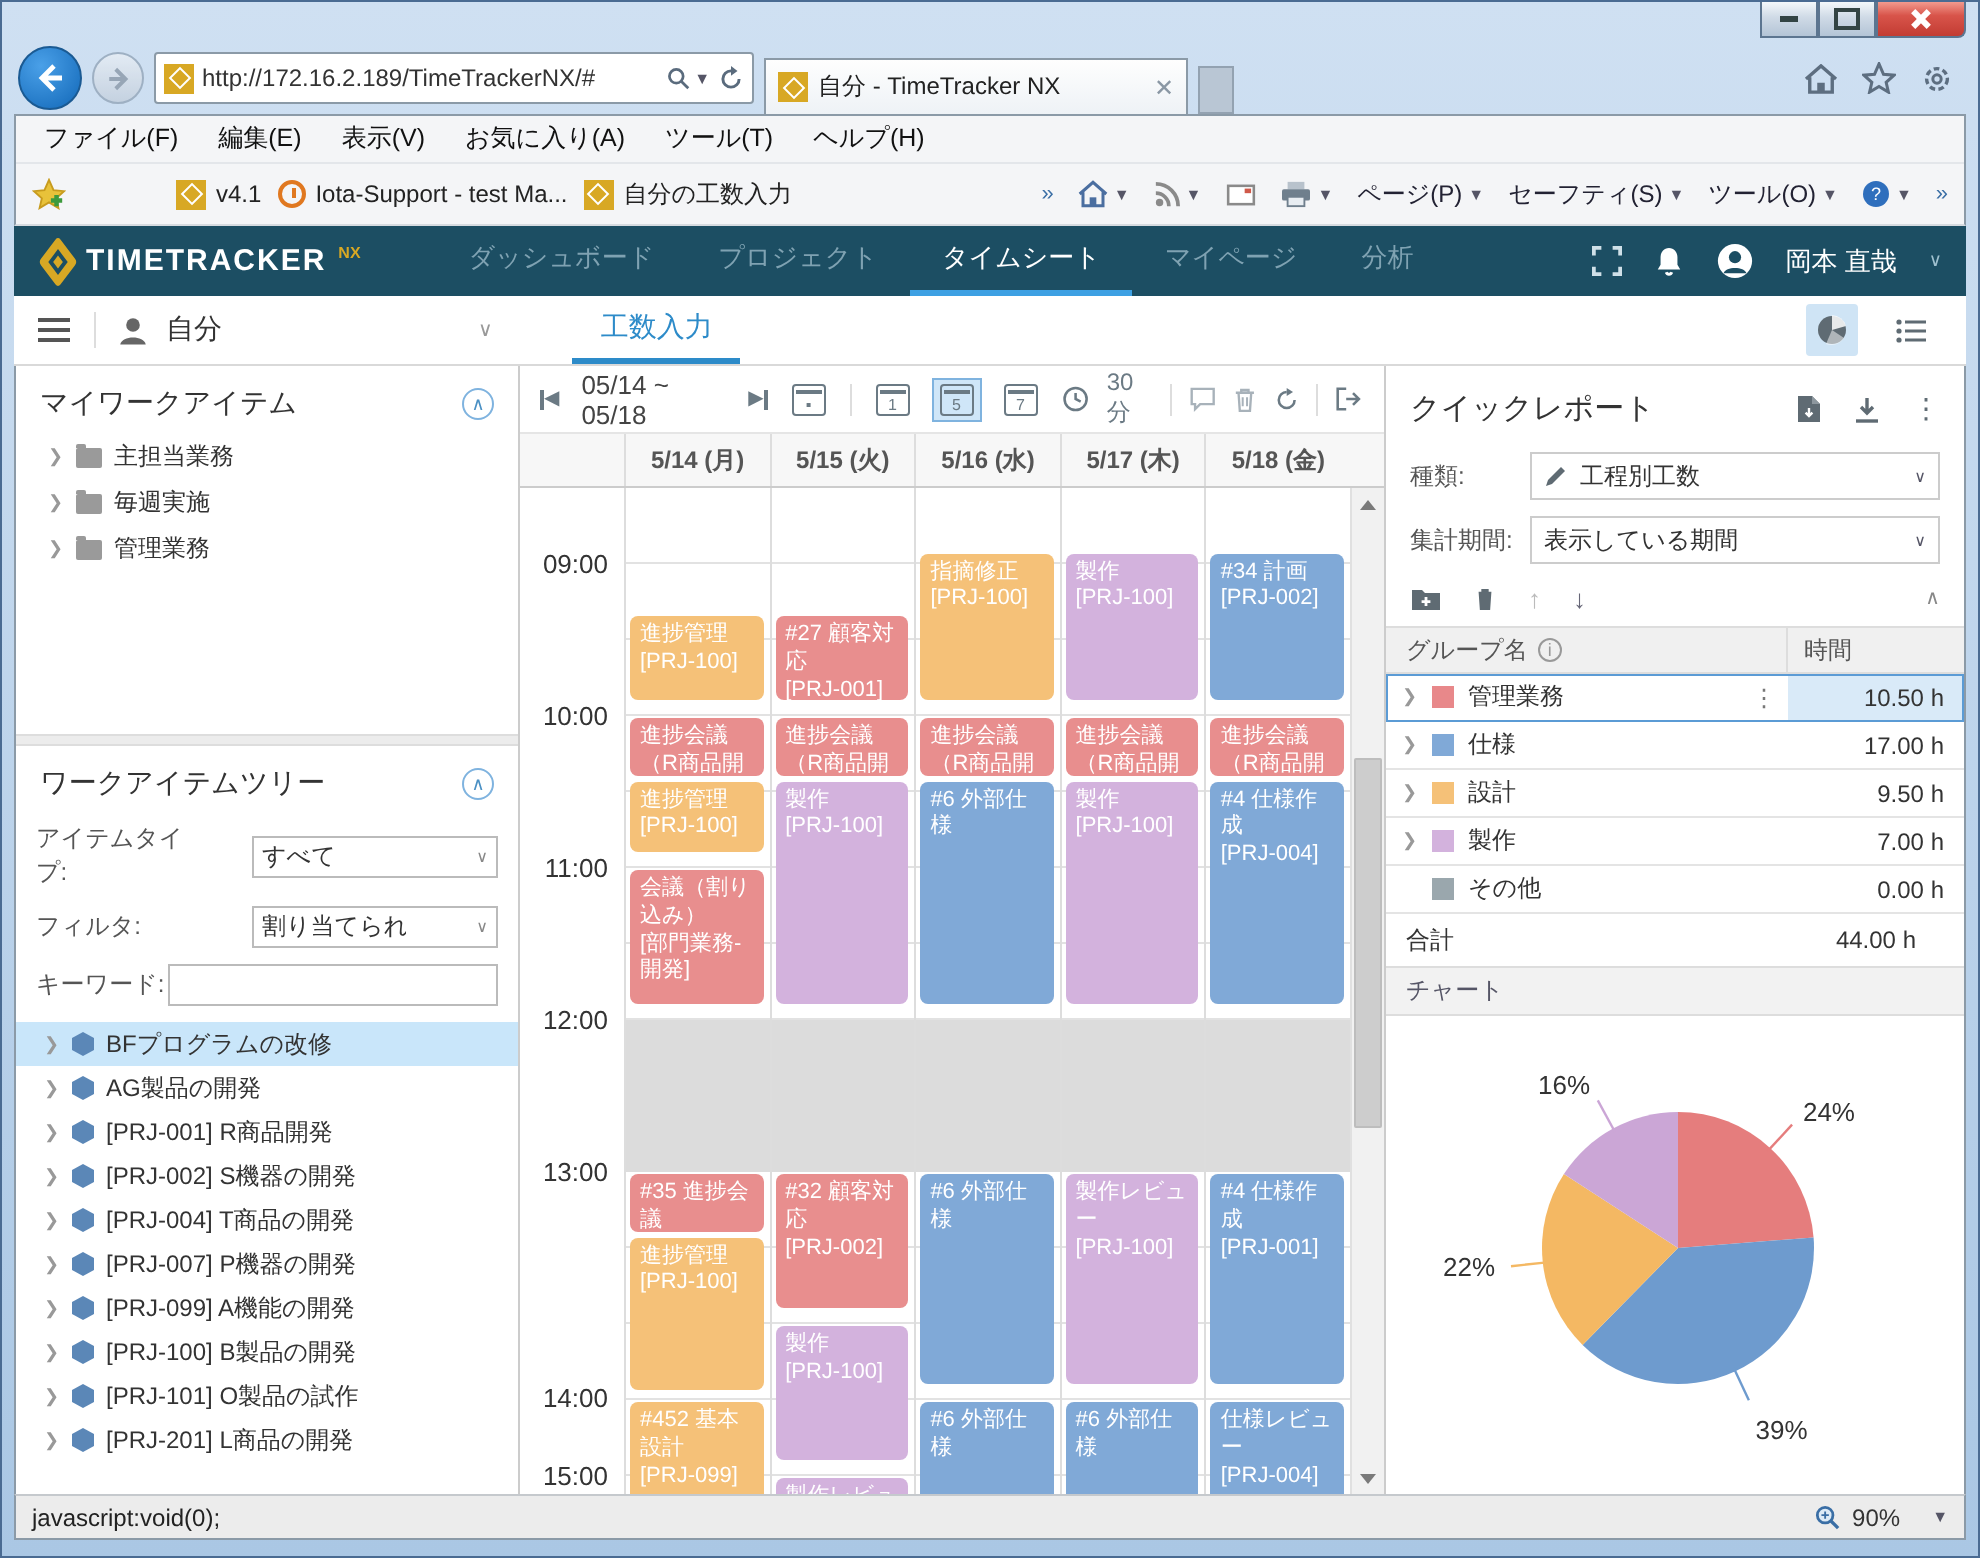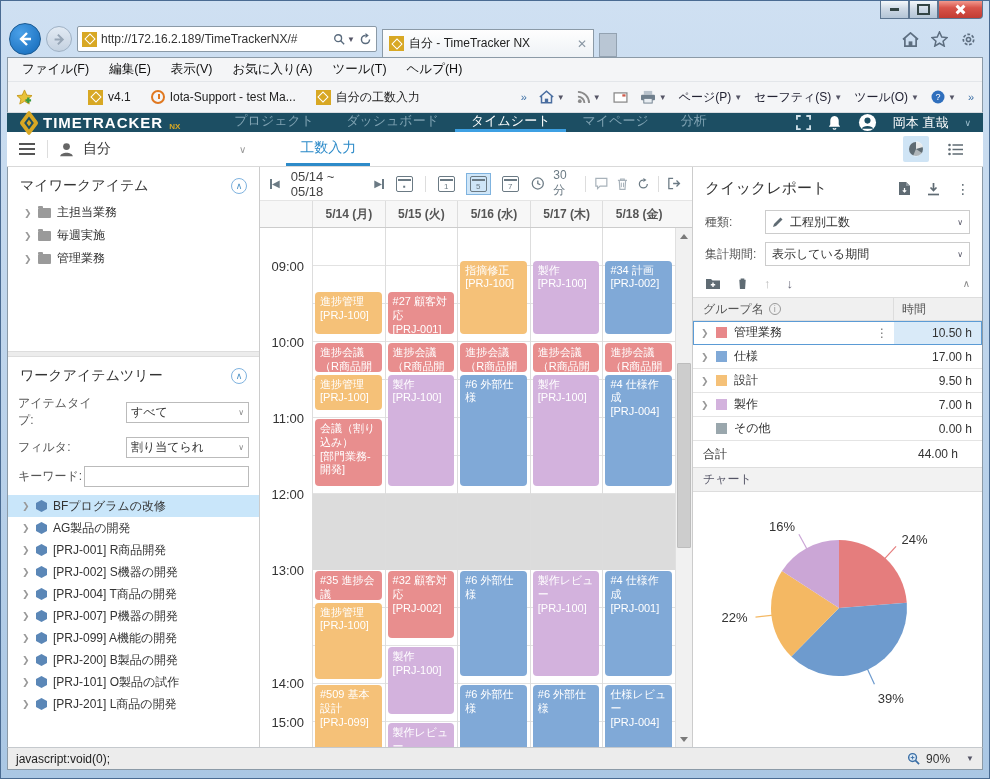--- a/index.html
+++ b/index.html
@@ -38,21 +38,21 @@
   .favbar { height:30px; display:flex; align-items:center; gap:14px; padding:0 8px; font-size:12px; color:#222; }
   .favitem { display:flex; align-items:center; gap:5px; }
   .cmds { margin-left:auto; display:flex; align-items:center; gap:12px; color:#223; }
   .cmditem { display:flex; align-items:center; gap:3px; }
   .caret { font-size:8px; color:#556; }
   .chev2 { color:#3a6ea5; font-size:11px; }
   .ico-clockfav { width:14px; height:14px; border-radius:50%; border:2px solid #e07820; position:relative; }
   .ico-clockfav::after{ content:""; position:absolute; left:5px; top:2px; width:2px; height:5px; background:#e07820; }
 
   
-  .appheader { height:19px; background:#1c4e63; display:flex; align-items:stretch; color:#fff; }
+  .appheader { height:35px; background:#1c4e63; display:flex; align-items:stretch; color:#fff; }
   .logo { display:flex; align-items:center; gap:6px; padding:0 10px 0 14px; }
   .logodiamond { width:16px; height:16px; background:#d8a824; transform:rotate(45deg) skew(8deg,8deg); border-radius:2px; position:relative;}
   .logodiamond::after { content:""; position:absolute; inset:4px; border:2px solid #1c4e63; }
   .logotext { font-weight:bold; font-size:15px; letter-spacing:1px; }
   .logonx { color:#d8a824; font-size:8px; font-weight:bold; align-self:flex-start; margin-top:9px; }
   .appnav { display:flex; margin-left:28px; }
   .appnav .navitem { display:flex; align-items:center; padding:0 16px; font-size:13px; color:#7fa2b2; border-bottom:3px solid transparent; }
   .appnav .navitem.active { color:#fff; border-bottom-color:#3da0e3; }
   .appright { margin-left:auto; display:flex; align-items:center; gap:16px; padding-right:12px; }
   .username { font-size:13px; }
@@ -230,21 +230,21 @@
         <span>お気に入り(A)</span>
         <span>ツール(T)</span>
         <span>ヘルプ(H)</span>
       </div>
 
     <div class="favbar">
       <svg class="lineico" width="17" height="16" viewBox="0 0 18 17">
           <path d="M9 1 L11.4 6.5 L17 7 L12.8 10.8 L14 16 L9 13 L4 16 L5.2 10.8 L1 7 L6.6 6.5 Z" fill="#e8c23a" stroke="#c79b1e" stroke-width="1"></path>
           <path d="M10 12 H16 M13 9 V15" stroke="#3d9a3d" stroke-width="2.4"></path>
         </svg>
-      <span id="fav-items" style="display:flex;gap:20px;padding-left:41px;">
+      <span id="fav-items" style="display:flex;gap:8px;padding-left:41px;">
           <span class="favitem">
             <span class="favicon"></span>
             <span>v4.1</span>
           </span>
           <span class="favitem">
             <span class="ico-clockfav"></span>
             <span>Iota-Support - test Ma...</span>
           </span>
           <span class="favitem">
             <span class="favicon"></span>
@@ -305,22 +305,22 @@
     </div>
   </div>
 
   <div class="appheader">
     <div class="logo">
       <span class="logodiamond"></span>
       <span class="logotext">TIMETRACKER</span>
       <span class="logonx">NX</span>
     </div>
     <div class="appnav" id="app-nav">
+        <div class="navitem">ダッシュボード</div>
         <div class="navitem">プロジェクト</div>
-        <div class="navitem">ダッシュボード</div>
         <div class="navitem active">タイムシート</div>
         <div class="navitem">マイページ</div>
         <div class="navitem">分析</div>
       </div>
     <div class="appright">
       <svg class="lineico" width="15" height="15" viewBox="0 0 16 16">
           <path d="M1 5 V1 H5 M11 1 H15 V5 M15 11 V15 H11 M5 15 H1 V11" stroke="#cfe0e8" stroke-width="2" fill="none"></path>
         </svg>
       <svg class="lineico" width="15" height="16" viewBox="0 0 16 17">
           <path d="M8 1 C5 1 3.5 3.5 3.5 6 V10 L2 12.5 H14 L12.5 10 V6 C12.5 3.5 11 1 8 1 Z" fill="#fff"></path>
@@ -451,21 +451,21 @@
               <span>[PRJ-007] P機器の開発</span>
             </div>
             <div class="projitem">
               <span class="twist">❯</span>
               <span class="hex"></span>
               <span>[PRJ-099] A機能の開発</span>
             </div>
             <div class="projitem">
               <span class="twist">❯</span>
               <span class="hex"></span>
-              <span>[PRJ-200] B製品の開発</span>
+              <span>[PRJ-100] B製品の開発</span>
             </div>
             <div class="projitem">
               <span class="twist">❯</span>
               <span class="hex"></span>
               <span>[PRJ-101] O製品の試作</span>
             </div>
             <div class="projitem">
               <span class="twist">❯</span>
               <span class="hex"></span>
               <span>[PRJ-201] L商品の開発</span>
@@ -552,21 +552,21 @@
               <div class="ev red" style="top: 115px; height: 28.6667px;">進捗会議
 （R商品開発）</div>
               <div class="ev orange" style="top: 146.667px; height: 35px;">進捗管理
 [PRJ-100]</div>
               <div class="ev red" style="top: 191px; height: 66.6667px;">会議（割り込み）
 [部門業務-開発]</div>
               <div class="ev red" style="top: 343px; height: 28.6667px;">#35 進捗会議
 [PRJ-002]</div>
               <div class="ev orange" style="top: 374.667px; height: 76.8px;">進捗管理
 [PRJ-100]</div>
-              <div class="ev orange" style="top: 457px; height: 73px;">#509 基本設計
+              <div class="ev orange" style="top: 457px; height: 73px;">#452 基本設計
 [PRJ-099]</div>
             </div>
             <div class="daycol">
               <div class="ev red" style="top: 64.3333px; height: 41.3333px;">#27 顧客対応
 [PRJ-001]</div>
               <div class="ev red" style="top: 115px; height: 28.6667px;">進捗会議
 （R商品開発）</div>
               <div class="ev purple" style="top: 146.667px; height: 111px;">製作
 [PRJ-100]</div>
               <div class="ev red" style="top: 343px; height: 66.6667px;">#32 顧客対応

